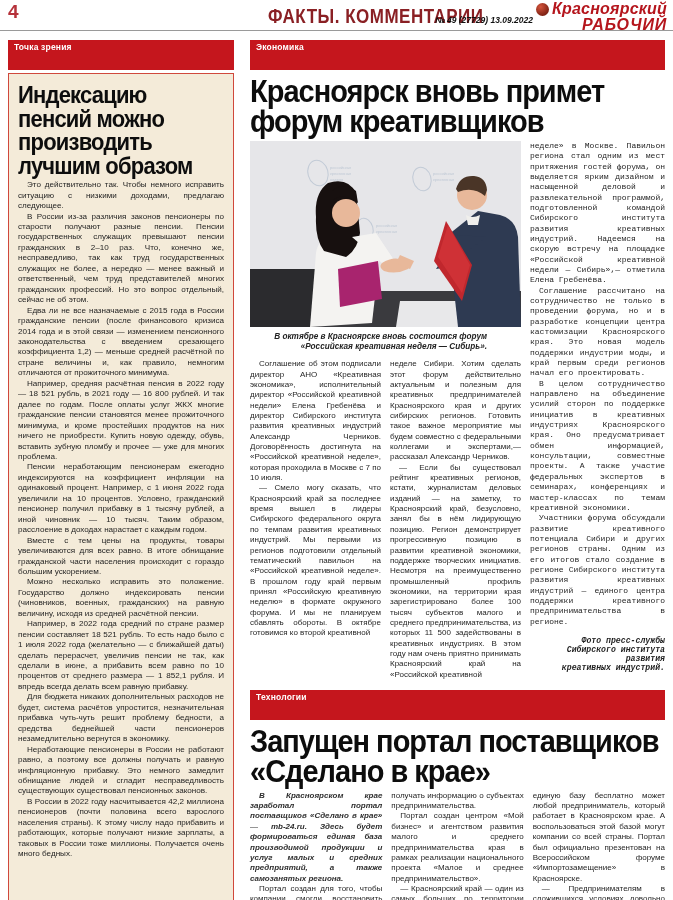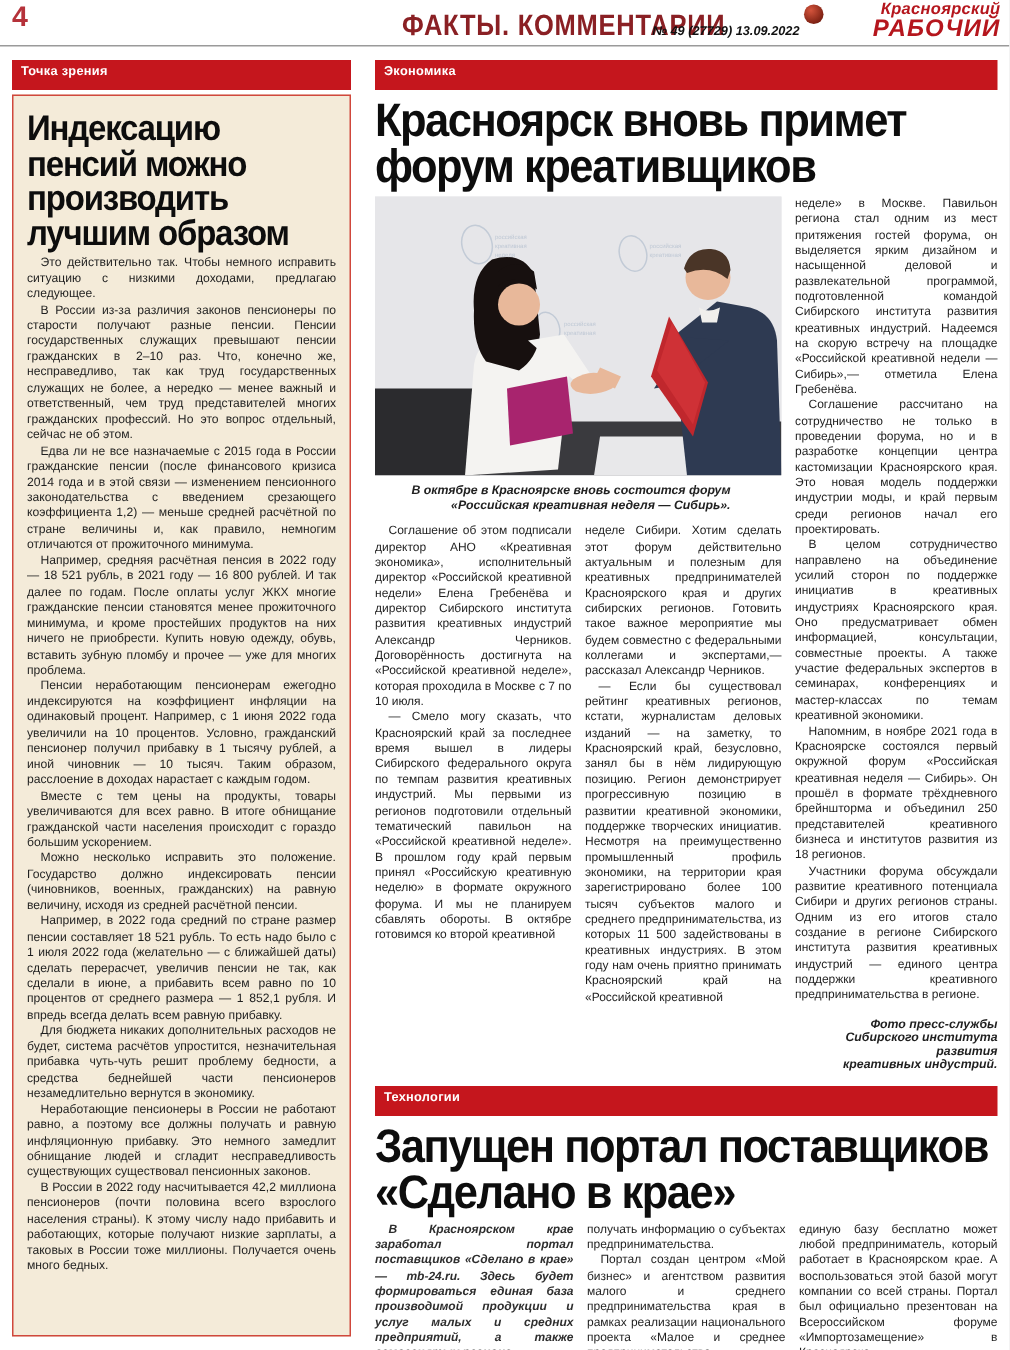--- a/index.html
+++ b/index.html
@@ -5,44 +5,44 @@
   html,body{margin:0;padding:0;background:#e9e9e9;}
   .page{position:relative;width:673px;height:900px;background:#ffffff;overflow:hidden;
         font-family:"Liberation Sans",sans-serif;color:#1f1f1f;margin:0 auto;}
   
   .header-rule{position:absolute;top:30px;left:0;right:0;border-top:1.5px solid #9a9a9a;}
   .page-num{position:absolute;top:1px;left:8px;font-size:19px;font-weight:bold;color:#b5323a;}
   .center-title{position:absolute;top:9px;left:268px;font-size:17px;font-weight:bold;
         color:#8a2024;letter-spacing:.5px;transform:scaleY(1.15);transform-origin:bottom left;}
   .issue{position:absolute;top:15px;right:140px;font-size:8.5px;font-weight:bold;font-style:italic;color:#111;}
   .masthead{position:absolute;top:1px;right:6px;text-align:right;color:#b5161d;line-height:1;}
-  .masthead .m1{font-size:11px;font-weight:bold;font-style:italic;letter-spacing:.2px;}
+  .masthead .m1{font-size:16px;font-weight:bold;font-style:italic;letter-spacing:.2px;}
   .masthead .m2{font-size:16px;font-weight:bold;font-style:italic;letter-spacing:.8px;}
   .m-emblem{position:absolute;top:3px;right:124px;width:13px;height:13px;border-radius:50%;
         background:radial-gradient(circle at 35% 30%,#d4543c 0%,#8c2a1a 60%,#5d1208 100%);}
   
   .content{position:absolute;top:40px;left:8px;right:8px;display:flex;gap:16px;}
   .left-col{width:226px;flex:0 0 226px;}
   .right-col{flex:1;min-width:0;}
-  .band{height:20px;background:#c5161d;color:#fff;font-size:8.5px;font-weight:bold;
+  .band{height:30px;background:#c5161d;color:#fff;font-size:8.5px;font-weight:bold;
         line-height:14px;padding-left:6px;letter-spacing:.2px;}
   
   .panel{margin-top:3px;background:#f4ebd9;border:1px solid #d0483c;height:828px;
         padding:8px 9px;box-sizing:border-box;overflow:hidden;}
   .op-title{font-size:22px;line-height:.98;font-weight:bold;color:#0d0d0d;
         letter-spacing:-.8px;transform:scaleY(1.08);transform-origin:top left;margin:2px 0 10px 0;}
   .lead{font-size:8.6px;line-height:1.28;font-weight:bold;font-style:italic;color:#3a3a3a;
         margin:0 2px 9px 9px;}
   .body-text p{margin:0;font-size:8.1px;line-height:10.45px;text-align:justify;text-indent:9px;}
   
   .art-title{font-size:29px;line-height:.98;font-weight:bold;color:#0d0d0d;
         letter-spacing:-1px;transform:scaleY(1.08);transform-origin:top left;margin:6px 0 8px 0;}
   .econ-row{display:flex;gap:9px;}
   .econ-left{width:271px;flex:0 0 271px;}
-  .econ-c3{flex:1;min-width:0;}
+  .econ-c3{flex:1;min-width:0;font-family:Liberation Mono, monospace;}
   .photo-wrap{width:271px;height:186px;background:#dfdfe2;overflow:hidden;}
   .caption{font-size:8.2px;line-height:1.25;font-weight:bold;font-style:italic;color:#222;
         margin:5px 34px 7px 6px;text-align:right;}
   .two-cols{display:flex;gap:9px;}
   .ncol{flex:1;min-width:0;}
   .ncol p, .econ-c3 p{margin:0;font-size:8px;line-height:10.35px;text-align:justify;text-indent:9px;}
   .cont p:first-child{text-indent:0;}
   .credit{margin-top:9px;text-align:right;font-size:8.2px;font-weight:bold;font-style:italic;
         white-space:pre-line;}
   .tech{margin-top:10px;}
@@ -153,21 +153,20 @@
                   <p>неделе Сибири. Хотим сделать этот форум действительно актуальным и полезным для креативных предпринимателей Красноярского края и других сибирских регионов. Готовить такое важное мероприятие мы будем совместно с федеральными коллегами и экспертами,— рассказал Александр Черников.</p>
                   <p>— Если бы существовал рейтинг креативных регионов, кстати, журналистам деловых изданий — на заметку, то Красноярский край, безусловно, занял бы в нём лидирующую позицию. Регион демонстрирует прогрессивную позицию в развитии креативной экономики, поддержке творческих инициатив. Несмотря на преимущественно промышленный профиль экономики, на территории края зарегистрировано более 100 тысяч субъектов малого и среднего предпринимательства, из которых 11 500 задействованы в креативных индустриях. В этом году нам очень приятно принимать Красноярский край на «Российской креативной</p>
                 </div>
             </div>
           </div>
           <div class="econ-c3 cont">
             <div class="cont">
                 <p>неделе» в Москве. Павильон региона стал одним из мест притяжения гостей форума, он выделяется ярким дизайном и насыщенной деловой и развлекательной программой, подготовленной командой Сибирского института развития креативных индустрий. Надеемся на скорую встречу на площадке «Российской креативной недели — Сибирь»,— отметила Елена Гребенёва.</p>
                 <p>Соглашение рассчитано на сотрудничество не только в проведении форума, но и в разработке концепции центра кастомизации Красноярского края. Это новая модель поддержки индустрии моды, и край первым среди регионов начал его проектировать.</p>
                 <p>В целом сотрудничество направлено на объединение усилий сторон по поддержке инициатив в креативных индустриях Красноярского края. Оно предусматривает обмен информацией, консультации, совместные проекты. А также участие федеральных экспертов в семинарах, конференциях и мастер-классах по темам креативной экономики.</p>
-                <p>Напомним, в ноябре 2021 года в Красноярске состоялся первый окружной форум «Российская креативная неделя — Сибирь». Он прошёл в формате трёхдневного брейншторма и объединил 250 представителей креативного бизнеса и институтов развития из 18 регионов.</p>
                 <p>Участники форума обсуждали развитие креативного потенциала Сибири и других регионов страны. Одним из его итогов стало создание в регионе Сибирского института развития креативных индустрий — единого центра поддержки креативного предпринимательства в регионе.</p>
               </div>
             <div class="credit">Фото пресс-службы
 Сибирского института развития
 креативных индустрий.</div>
           </div>
         </div>
       </div>
 
       <div class="tech">

